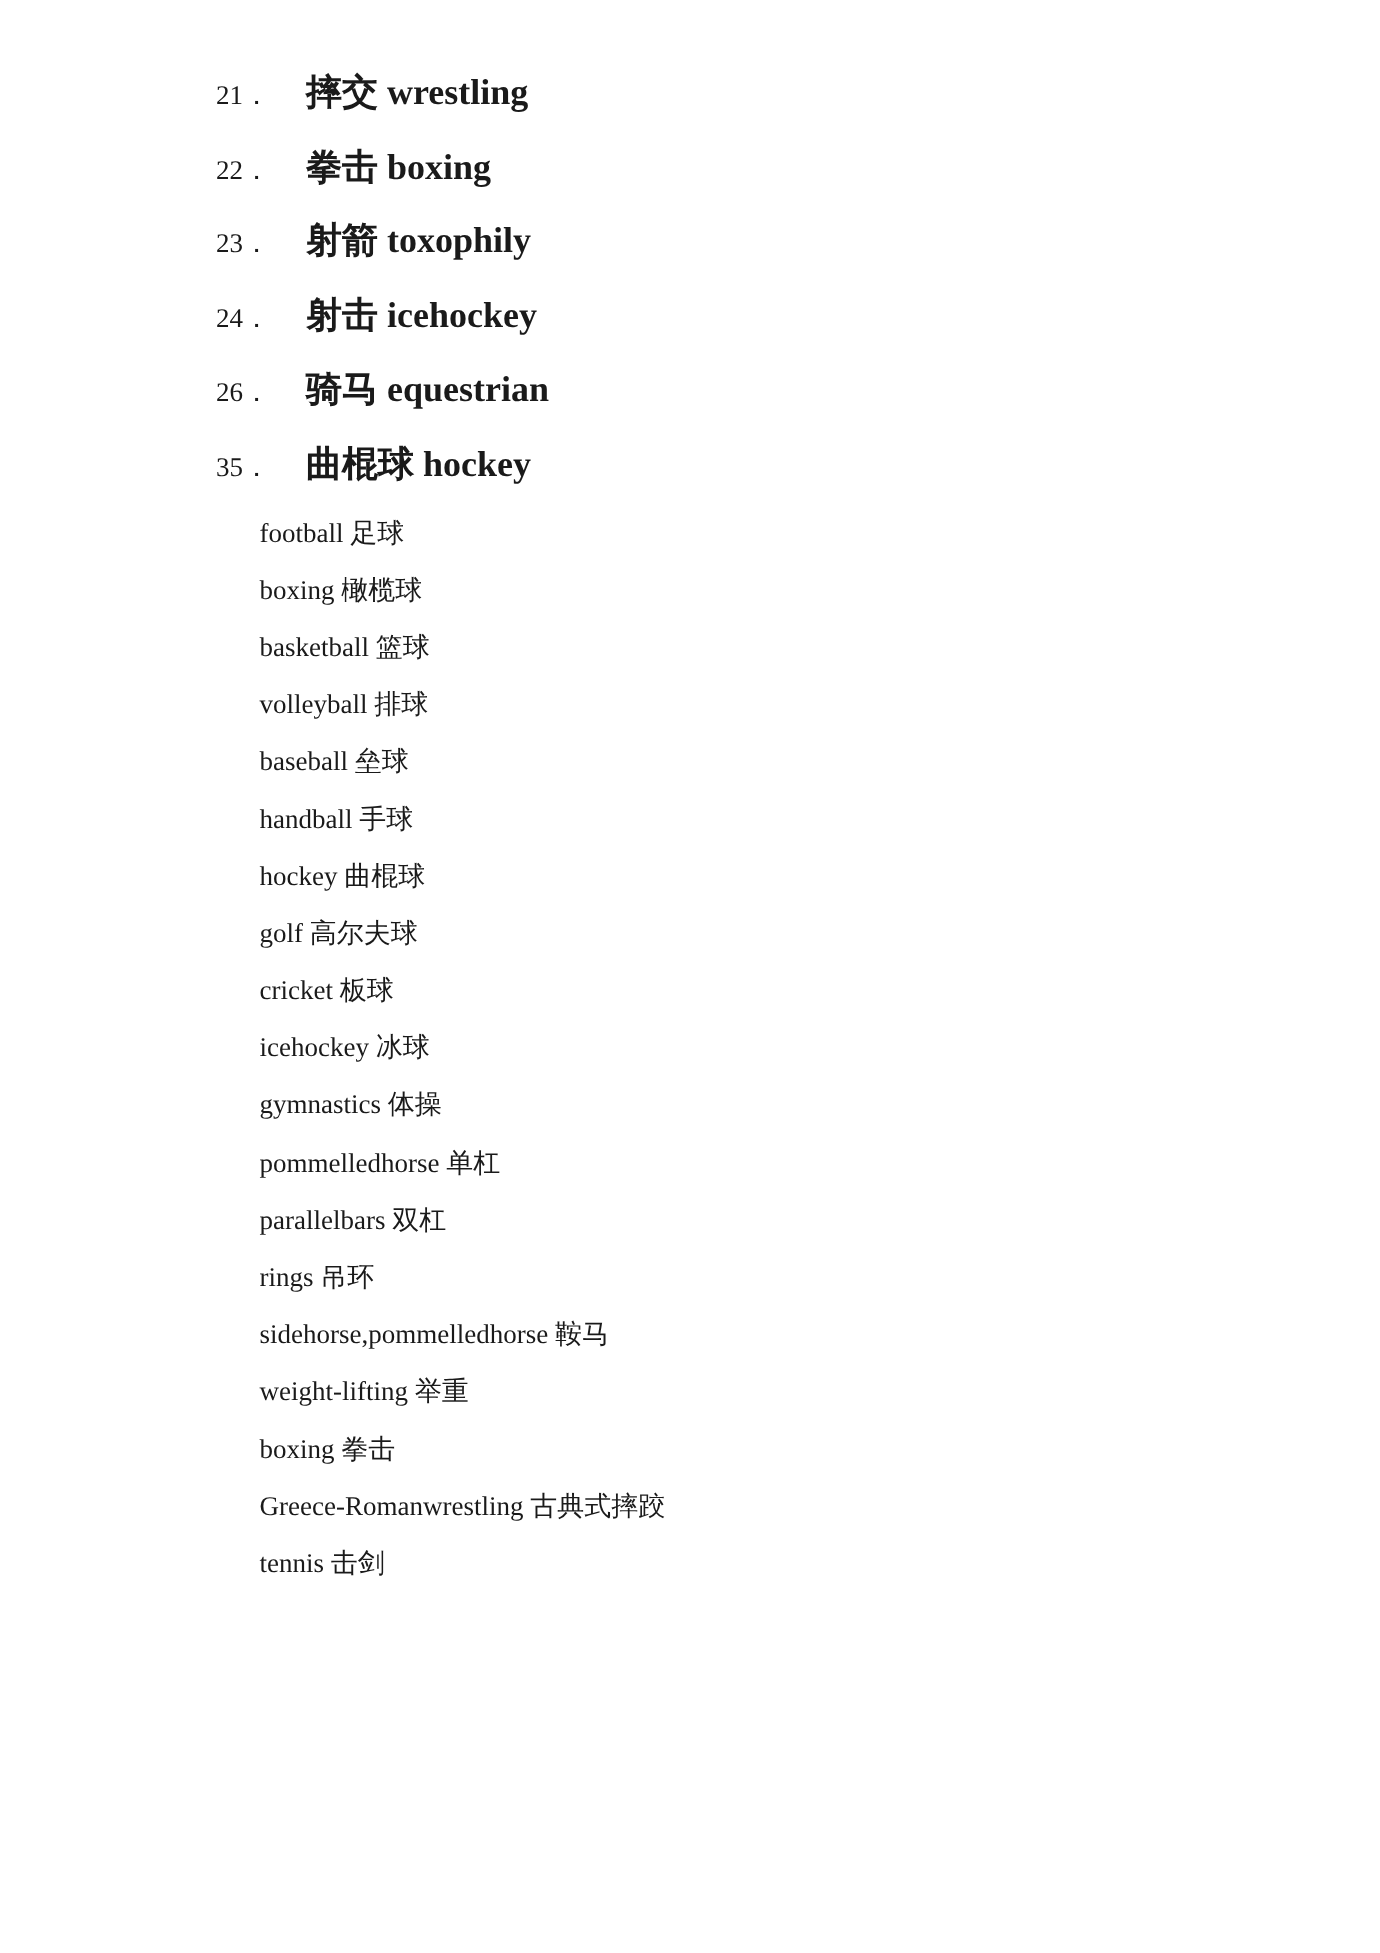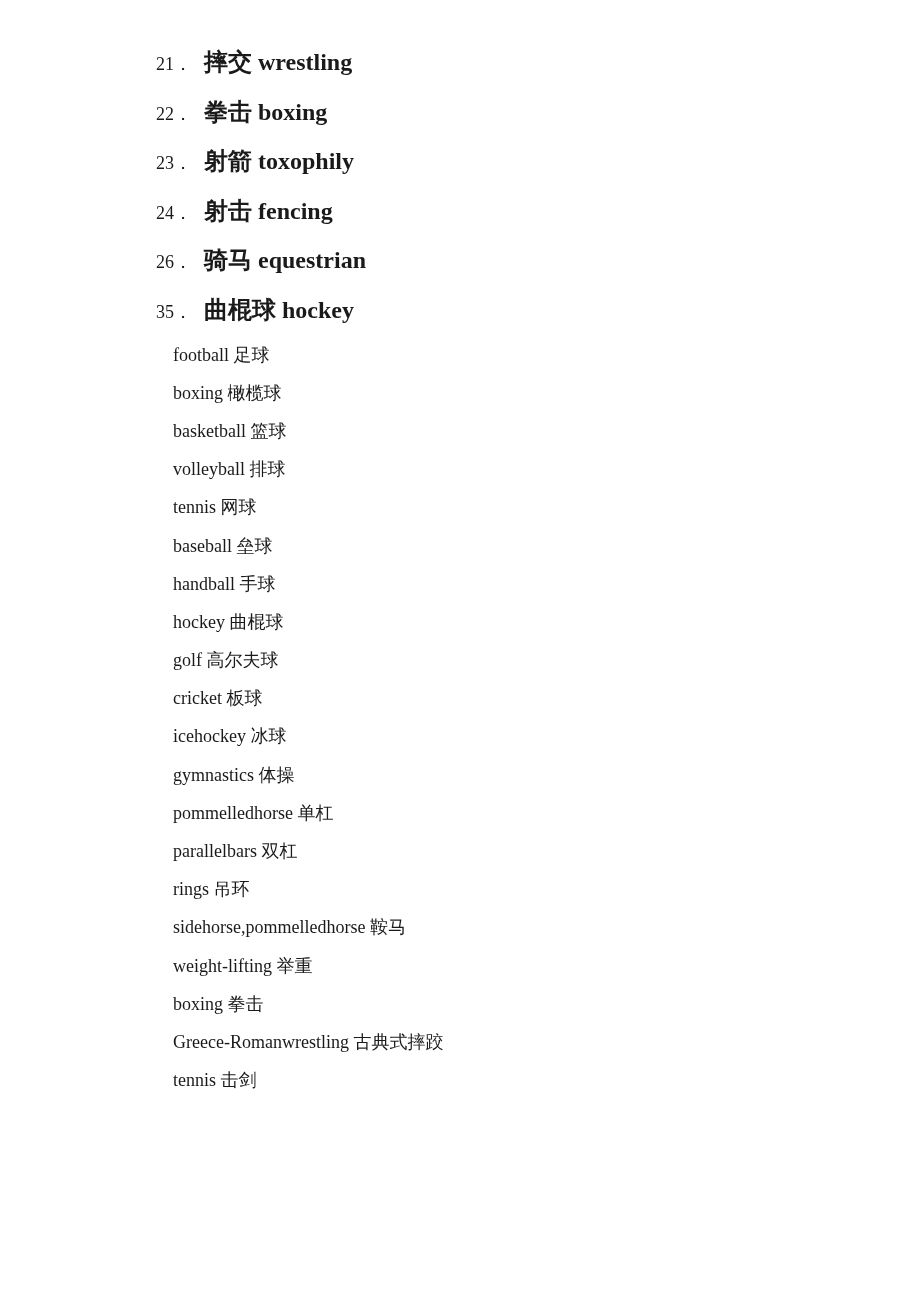--- a/index.html
+++ b/index.html
@@ -40,21 +40,20 @@
     .list-item {
       display: flex;
       align-items: baseline;
       margin-bottom: 4px;
     }
 
     .list-number {
       min-width: 60px;
       flex-shrink: 0;
       font-size: 18px;
-      text-align: center;
     }
 
     .list-text {
       font-size: 24px;
       font-weight: bold;
     }
 
     .plain-item {
       margin-bottom: 4px;
       font-size: 18px;
@@ -77,38 +76,37 @@
       <div class="list-item">
         <span class="list-number">22．</span>
         <span class="list-text">拳击 boxing</span>
       </div>
       <div class="list-item">
         <span class="list-number">23．</span>
         <span class="list-text">射箭 toxophily</span>
       </div>
       <div class="list-item">
         <span class="list-number">24．</span>
-        <span class="list-text">射击 fencing</span>
+        <span class="list-text">射击 icehockey</span>
       </div>
       <div class="list-item">
         <span class="list-number">26．</span>
         <span class="list-text">骑马 equestrian</span>
       </div>
       <div class="list-item">
         <span class="list-number">35．</span>
         <span class="list-text">曲棍球 hockey</span>
       </div>
     </div>
 
   <div id="plain-list">
       <div class="plain-item">football 足球</div>
       <div class="plain-item">boxing 橄榄球</div>
       <div class="plain-item">basketball 篮球</div>
       <div class="plain-item">volleyball 排球</div>
-      <div class="plain-item">tennis 网球</div>
       <div class="plain-item">baseball 垒球</div>
       <div class="plain-item">handball 手球</div>
       <div class="plain-item">hockey 曲棍球</div>
       <div class="plain-item">golf 高尔夫球</div>
       <div class="plain-item">cricket 板球</div>
       <div class="plain-item">icehockey 冰球</div>
       <div class="plain-item">gymnastics 体操</div>
       <div class="plain-item">pommelledhorse 单杠</div>
       <div class="plain-item">parallelbars 双杠</div>
       <div class="plain-item">rings 吊环</div>

